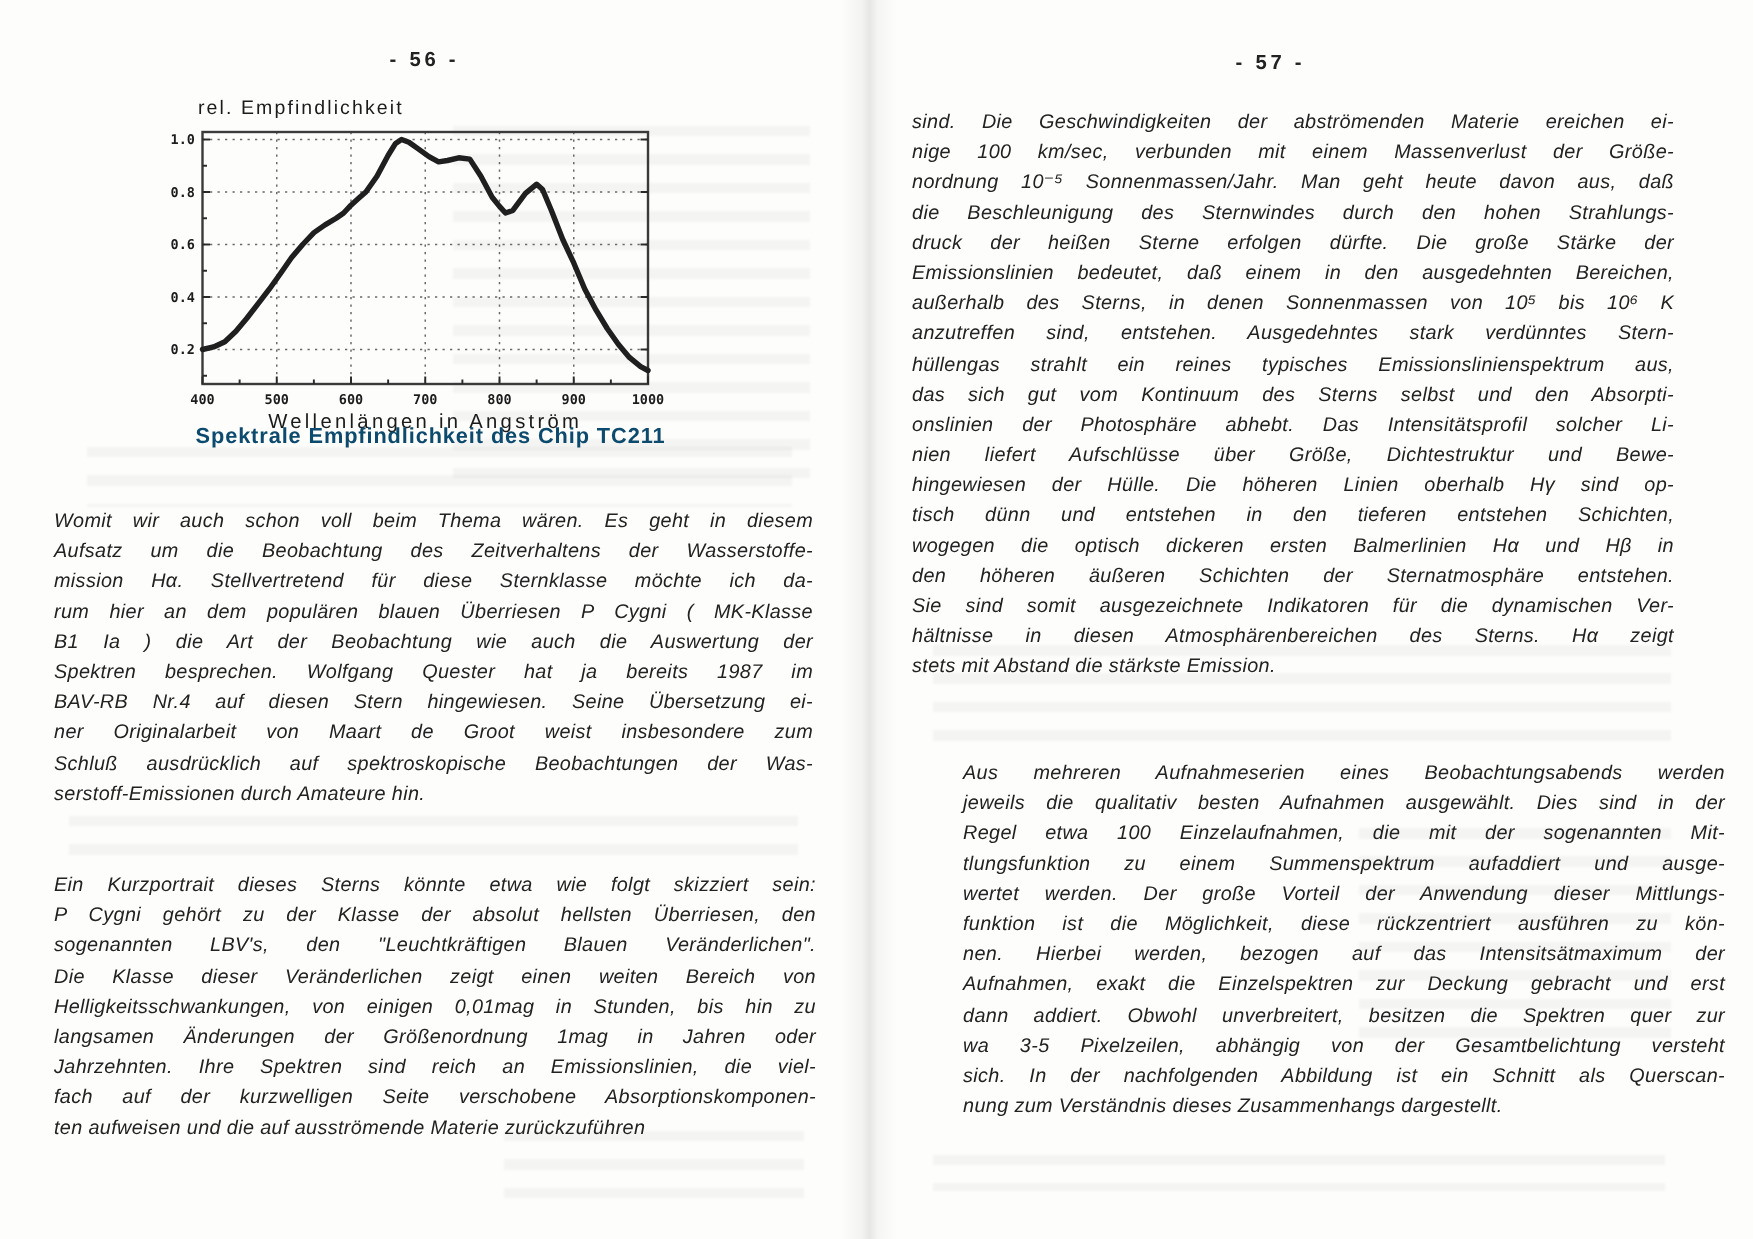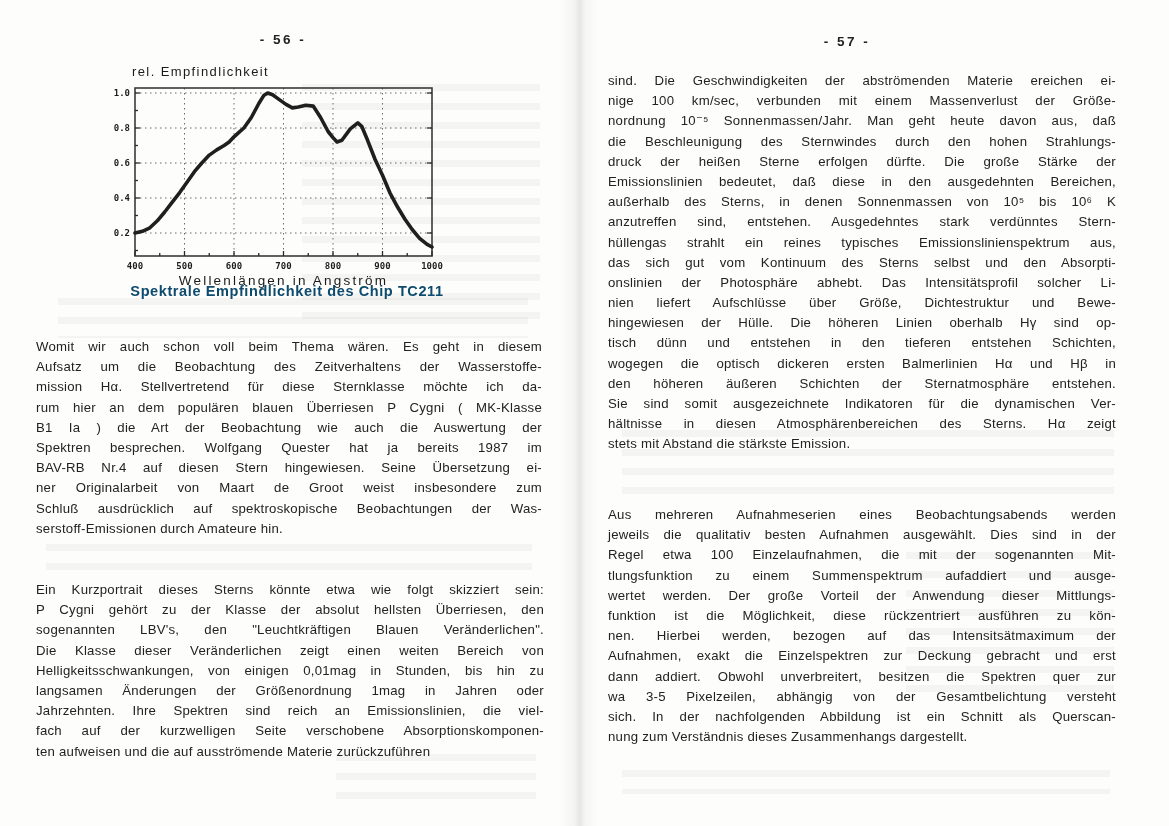--- a/index.html
+++ b/index.html
@@ -1,21 +1,21 @@
 <!DOCTYPE html>
 <html><head>
 <meta charset="utf-8">
 <style>
   html,body{margin:0;padding:0;background:#ffffff;}
   .sheet{position:relative;width:1169px;height:826px;background:#fdfdfc;overflow:hidden;
          font-family:"Liberation Sans","DejaVu Sans",sans-serif;color:#1e1e1e;}
   .page-header{position:absolute;font-size:13.5px;font-weight:600;letter-spacing:2.5px;
                text-align:center;width:110px;color:#222;}
   .jpara{position:absolute;font-size:13.2px;line-height:20.2px;letter-spacing:.25px;color:#222;}
-  .jline{text-align:justify;text-align-last:justify;white-space:normal;height:20.2px;overflow:visible;}
+  .jline{text-align:justify;text-align-last:justify;white-space:normal;height:20.2px;overflow:visible;font-style:italic;}
   .jpara .jline:last-child{text-align-last:left;}
   .figure{position:absolute;left:92px;top:60px;width:368px;height:232px;}
   .figure svg{position:absolute;left:0;top:0;pointer-events:none;}
   .frame{fill:none;stroke:#3a3a3a;stroke-width:1.6;}
   .grid{stroke:#6a6a6a;stroke-width:1;stroke-dasharray:1.5 3.5;}
   .tickmark{stroke:#2a2a2a;stroke-width:1.3;}
   .tick{font-family:"DejaVu Sans Mono",monospace;font-size:9px;font-weight:bold;fill:#1d1d1d;}
   .ylab{font-family:"Liberation Sans",sans-serif;font-size:13px;letter-spacing:1.4px;fill:#1b1b1b;}
   .xlab{font-family:"Liberation Sans",sans-serif;font-size:13.5px;letter-spacing:2.2px;fill:#1b1b1b;}
   .curve{fill:none;stroke-width:3.6;stroke-linejoin:round;stroke-linecap:round;}
@@ -132,37 +132,37 @@
 
   <div>
     <div class="page-header" style="left:792px;top:34px;">- 57 -</div>
 
     <div class="jpara" style="left:608px;top:71px;width:508px;">
         <div class="jline">sind. Die Geschwindigkeiten der abströmenden Materie ereichen ei-</div>
         <div class="jline">nige 100 km/sec, verbunden mit einem Massenverlust der Größe-</div>
         <div class="jline">nordnung 10⁻⁵ Sonnenmassen/Jahr. Man geht heute davon aus, daß</div>
         <div class="jline">die Beschleunigung des Sternwindes durch den hohen Strahlungs-</div>
         <div class="jline">druck der heißen Sterne erfolgen dürfte. Die große Stärke der</div>
-        <div class="jline">Emissionslinien bedeutet, daß diese in den ausgedehnten Bereichen,</div>
+        <div class="jline">Emissionslinien bedeutet, daß einem in den ausgedehnten Bereichen,</div>
         <div class="jline">außerhalb des Sterns, in denen Sonnenmassen von 10⁵ bis 10⁶ K</div>
         <div class="jline">anzutreffen sind, entstehen. Ausgedehntes stark verdünntes Stern-</div>
         <div class="jline">hüllengas strahlt ein reines typisches Emissionslinienspektrum aus,</div>
         <div class="jline">das sich gut vom Kontinuum des Sterns selbst und den Absorpti-</div>
         <div class="jline">onslinien der Photosphäre abhebt. Das Intensitätsprofil solcher Li-</div>
         <div class="jline">nien liefert Aufschlüsse über Größe, Dichtestruktur und Bewe-</div>
         <div class="jline">hingewiesen der Hülle. Die höheren Linien oberhalb Hγ sind op-</div>
         <div class="jline">tisch dünn und entstehen in den tieferen entstehen Schichten,</div>
         <div class="jline">wogegen die optisch dickeren ersten Balmerlinien Hα und Hβ in</div>
         <div class="jline">den höheren äußeren Schichten der Sternatmosphäre entstehen.</div>
         <div class="jline">Sie sind somit ausgezeichnete Indikatoren für die dynamischen Ver-</div>
         <div class="jline">hältnisse in diesen Atmosphärenbereichen des Sterns. Hα zeigt</div>
         <div class="jline">stets mit Abstand die stärkste Emission.</div>
       </div>
 
-    <div class="jpara" style="left:608px;top:505px;width:508px;">
+    <div class="jpara" style="left:642px;top:505px;width:508px;">
         <div class="jline">Aus mehreren Aufnahmeserien eines Beobachtungsabends werden</div>
         <div class="jline">jeweils die qualitativ besten Aufnahmen ausgewählt. Dies sind in der</div>
         <div class="jline">Regel etwa 100 Einzelaufnahmen, die mit der sogenannten Mit-</div>
         <div class="jline">tlungsfunktion zu einem Summenspektrum aufaddiert und ausge-</div>
         <div class="jline">wertet werden. Der große Vorteil der Anwendung dieser Mittlungs-</div>
         <div class="jline">funktion ist die Möglichkeit, diese rückzentriert ausführen zu kön-</div>
         <div class="jline">nen. Hierbei werden, bezogen auf das Intensitsätmaximum der</div>
         <div class="jline">Aufnahmen, exakt die Einzelspektren zur Deckung gebracht und erst</div>
         <div class="jline">dann addiert. Obwohl unverbreitert, besitzen die Spektren quer zur</div>
         <div class="jline">wa 3-5 Pixelzeilen, abhängig von der Gesamtbelichtung versteht</div>

